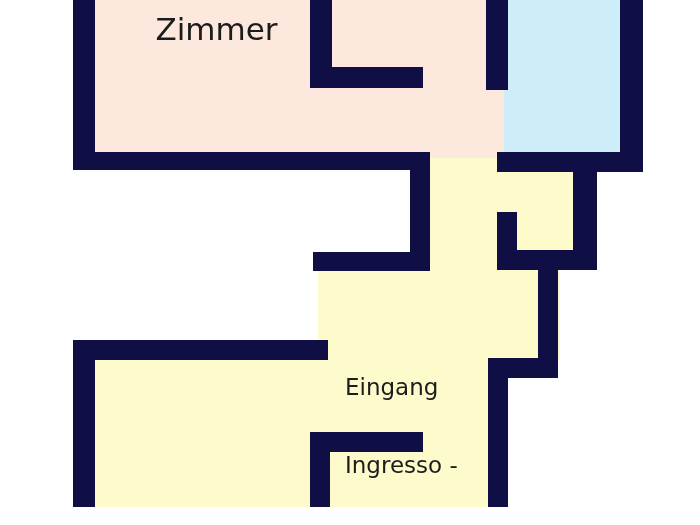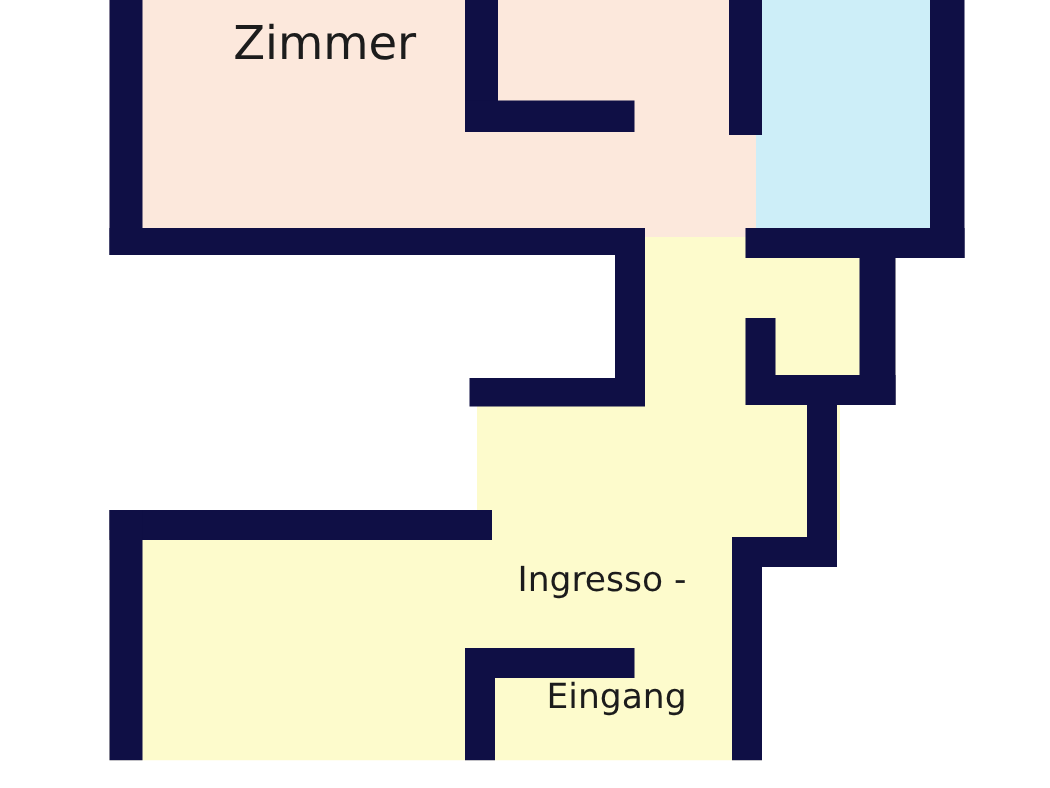--- a/index.html
+++ b/index.html
@@ -2,21 +2,20 @@
 <html style="--background: #ffffff; --wall: #0f0f45; --room-zimmer: #fce8dc; --room-bath: #cdeef8; --room-living: #fdfbcc; --label: #1c1c1c;"><head>
 <meta charset="utf-8">
 <style>
   html,body{margin:0;padding:0;background:#fff;}
   #canvas{
     position:relative;
     width:700px;height:507px;
     overflow:hidden;
     background:var(--background,#ffffff);
     font-family:"DejaVu Sans",sans-serif;
-    text-align:right;
   }
   .room{position:absolute;}
   .room.pink  {background:var(--room-zimmer,#fce8dc);}
   .room.blue  {background:var(--room-bath,#cdeef8);}
   .room.yellow{background:var(--room-living,#fdfbcc);}
   .wall{position:absolute;background:var(--wall,#0f0f45);}
   .roomlabel{
     position:absolute;
     color:var(--label,#1c1c1c);
     white-space:pre;
@@ -81,20 +80,20 @@
   <div class="wall w15"></div>
   <div class="wall w16"></div>
   <div class="wall w17"></div>
   <div class="wall w18"></div>
   <div class="wall w19"></div>
 
   <div class="roomlabel lbl-zimmer">
     <span>Zimmer</span>
   </div>
   <div class="roomlabel lbl-ingresso">
+    <div>Eingang</div>
     <div>Ingresso -</div>
-    <div>Eingang</div>
   </div>
   <div class="roomlabel lbl-soggiorno">
     <span>Soggiorno -</span>
   </div>
 
 </div>
 
 </body></html>

